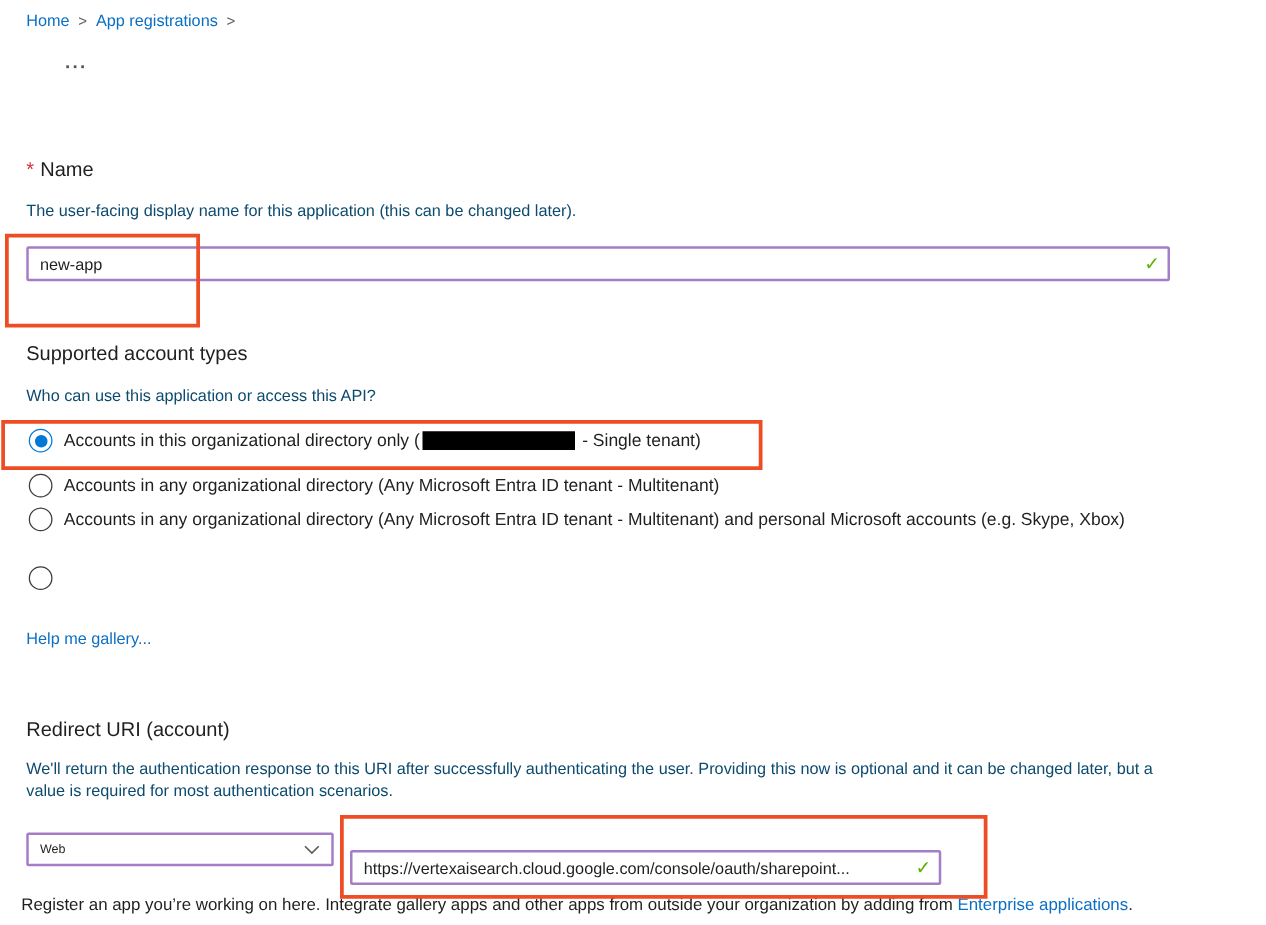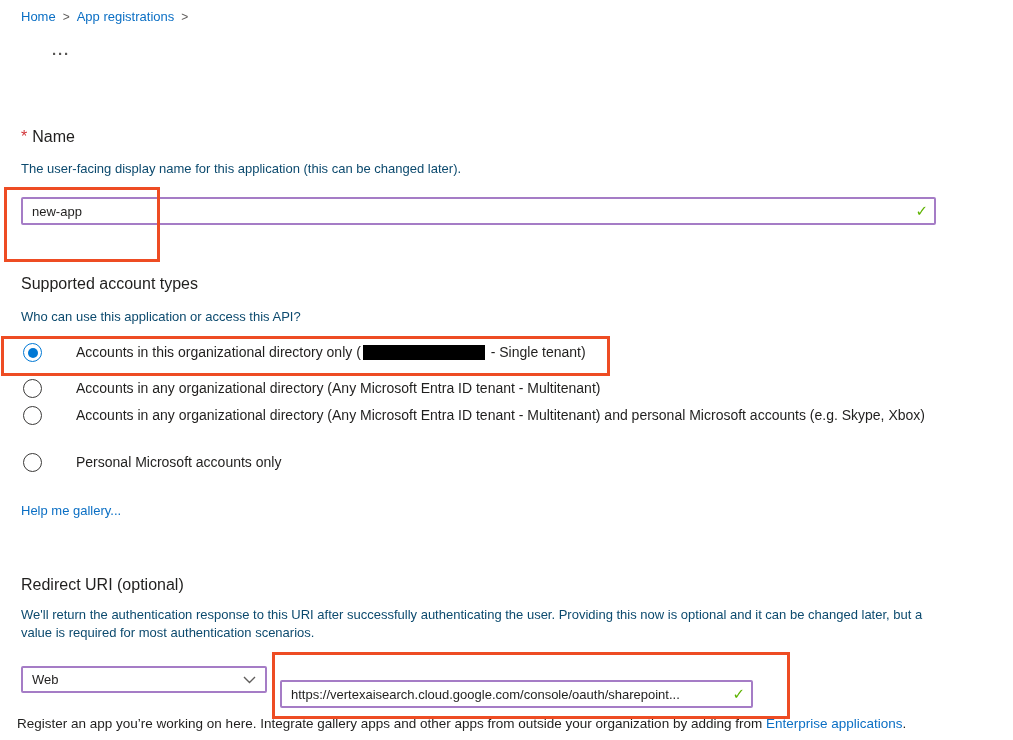--- a/index.html
+++ b/index.html
@@ -33,21 +33,21 @@
     border:2px solid #a57cc6;border-radius:2px;
     padding:0 26px 0 9px;font-size:13px;color:#201f1e;
     font-family:inherit;outline:none;background:#fff;
   }
   .check{
     position:absolute;right:8px;top:50%;transform:translateY(-50%);
     color:#5db300;font-size:15px;font-weight:700;pointer-events:none;
   }
 
   
-  .radio-row{display:flex;align-items:flex-start;cursor:pointer;gap:25px;}
+  .radio-row{display:flex;align-items:flex-start;cursor:pointer;}
   .radio{
     box-sizing:border-box;width:19px;height:19px;border:1.5px solid #3b3a39;
     border-radius:50%;background:#fff;flex-shrink:0;position:relative;margin-top:0px;
   }
   .radio.selected{border:1.5px solid #0078d4;}
   .radio.selected::after{
     content:"";position:absolute;left:3.5px;top:3.5px;right:3.5px;bottom:3.5px;
     border-radius:50%;background:#0078d4;
   }
   .radio-label{font-size:14px;line-height:19px;margin-left:9px;max-width:880px;}
@@ -56,21 +56,21 @@
     vertical-align:middle;margin:0 2px 2px 2px;
   }
 
   a.inline-link{color:#0b6fc4;text-decoration:none;cursor:pointer;font-size:13px;}
 
   
   .dropdown{
     box-sizing:border-box;width:246px;height:27px;
     border:2px solid #a57cc6;border-radius:2px;background:#fff;
     display:flex;align-items:center;justify-content:space-between;
-    padding:0 9px;font-size:13px;cursor:pointer;
+    padding:0 9px;font-size:10px;cursor:pointer;
   }
   .chev{display:flex;align-items:center;}
 
   
   .annotation{
     position:absolute;border:3px solid #ee4c23;background:transparent;
     pointer-events:none;z-index:5;
   }
 
   .footer-text{font-size:13.5px;color:#201f1e;white-space:nowrap;}
@@ -113,26 +113,25 @@
   <span class="radio-label">Accounts in any organizational directory (Any Microsoft Entra ID tenant - Multitenant)</span>
 </div>
 
 <div class="abs radio-row" style="left:23px;top:406px;">
   <span class="radio"></span>
   <span class="radio-label" style="max-width:875px;">Accounts in any organizational directory (Any Microsoft Entra ID tenant - Multitenant) and personal Microsoft accounts (e.g. Skype, Xbox)</span>
 </div>
 
 <div class="abs radio-row" style="left:23px;top:453px;">
   <span class="radio"></span>
-  <span class="radio-label">Personal Microsoft accounts only</span>
 </div>
 
 <a class="abs inline-link" style="left:21px;top:503px;">Help me gallery...</a>
 
-<div class="abs section-label" style="left:21px;top:576px;">Redirect URI (optional)</div>
+<div class="abs section-label" style="left:21px;top:576px;">Redirect URI (account)</div>
 <div class="abs desc" style="left:21px;top:606px;width:902px;">We'll return the authentication response to this URI after successfully authenticating the user. Providing this now is optional and it can be changed later, but a value is required for most authentication scenarios.</div>
 
 <div class="abs dropdown" style="left:21px;top:666px;">
   <span>Web</span>
   <span class="chev">
     <svg width="13" height="8" viewBox="0 0 13 8">
         <path d="M1 1 L6.5 6.5 L12 1" fill="none" stroke="#605e5c" stroke-width="1.4"></path>
       </svg>
   </span>
 </div>

